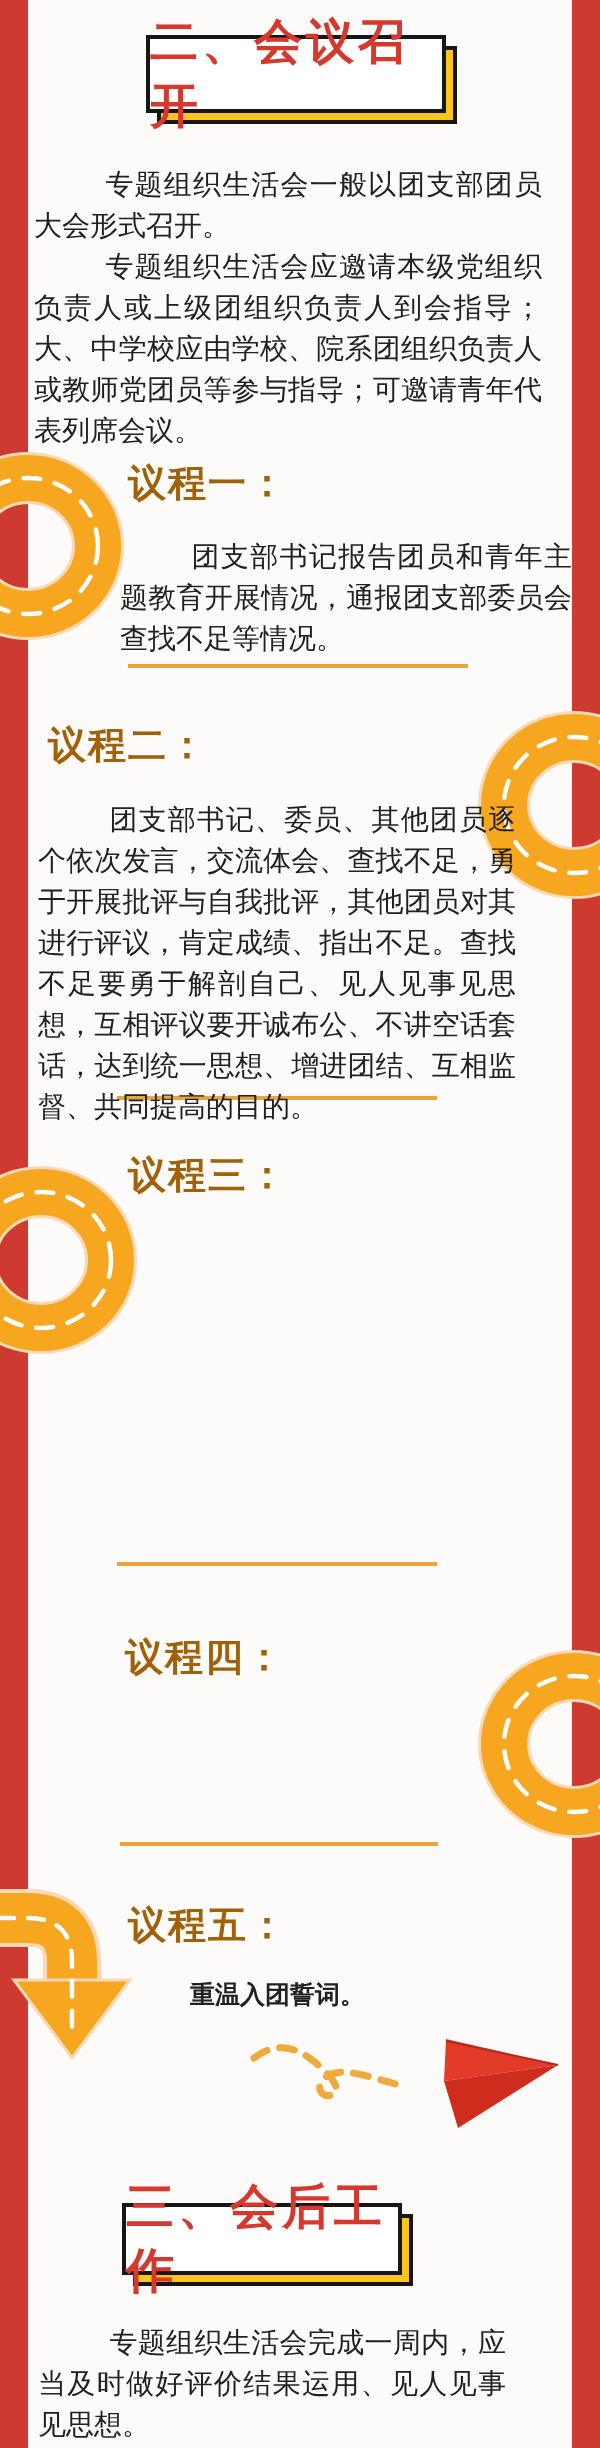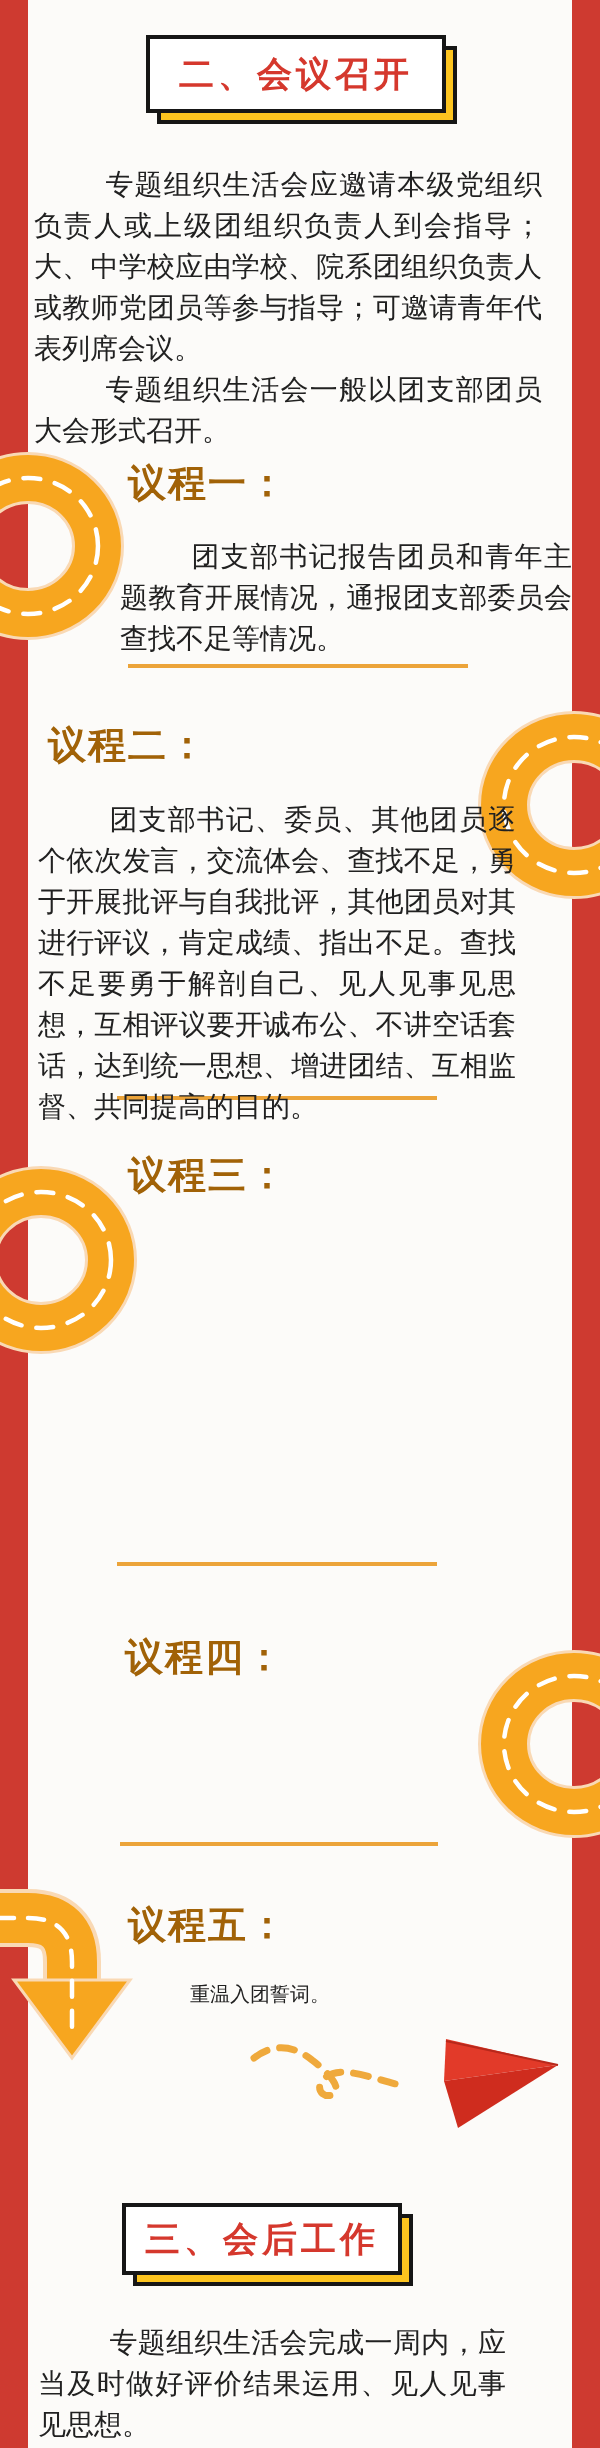--- a/index.html
+++ b/index.html
@@ -14,21 +14,21 @@
   }
   
   .bar{position:absolute;top:0;width:28px;height:2448px;background:#ce3a30;z-index:1;}
   .bar.left{left:0;}
   .bar.right{left:572px;}
 
   
   .banner-shadow{position:absolute;background:#fdc41f;border:4px solid #161616;z-index:3;}
   .banner{position:absolute;background:#ffffff;border:4px solid #161616;z-index:4;
     display:flex;align-items:center;justify-content:center;}
-  .banner .banner-text{font-size:35px;font-weight:bold;color:#d5382d;letter-spacing:4px;}
+  .banner .banner-text{font-size:48px;font-weight:bold;color:#d5382d;letter-spacing:4px;}
   .banner1{left:146px;top:35px;width:292px;height:70px;}
   .banner1-shadow{left:157px;top:46px;width:292px;height:70px;}
   .banner2{left:122px;top:2203px;width:272px;height:64px;}
   .banner2-shadow{left:133px;top:2214px;width:272px;height:64px;}
 
   
   .para{position:absolute;z-index:5;font-size:28px;line-height:41px;text-align:justify;}
   .para p{margin:0;text-indent:2.55em;}
   .intro{left:34px;top:164px;width:508px;}
   .outro{left:38px;top:2322px;width:468px;}
@@ -40,21 +40,21 @@
   .at3{left:128px;top:1150px;}
   .at4{left:125px;top:1632px;}
   .at5{left:128px;top:1900px;}
 
   
   .agenda-body{position:absolute;z-index:5;font-size:28px;line-height:41px;text-align:justify;text-indent:2.55em;margin:0;}
   .ab1{left:120px;top:536px;width:452px;}
   .ab2{left:38px;top:799px;width:478px;}
   .ab3{left:120px;top:1224px;width:452px;}
   .ab4{left:58px;top:1694px;width:432px;}
-  .ab5{left:190px;top:1974px;width:310px;text-indent:0;font-size:20px;}
+  .ab5{left:190px;top:1974px;width:310px;text-indent:0;font-size:25px;font-weight:bold;}
 
   
   .divider{position:absolute;height:4px;background:#eca43a;z-index:2;}
   .d1{left:128px;top:664px;width:340px;}
   .d2{left:117px;top:1096px;width:320px;}
   .d3{left:117px;top:1562px;width:320px;}
   .d4{left:120px;top:1842px;width:318px;}
 
   
   .road{position:absolute;z-index:2;}
@@ -73,22 +73,22 @@
 
   <div class="bar left"></div>
   <div class="bar right"></div>
 
   <div class="banner-shadow banner1-shadow"></div>
   <div class="banner banner1">
     <span class="banner-text">二、会议召开</span>
   </div>
 
   <div class="para intro">
+    <p>专题组织生活会一般以团支部团员大会形式召开。</p>
     <p>专题组织生活会应邀请本级党组织负责人或上级团组织负责人到会指导；大、中学校应由学校、院系团组织负责人或教师党团员等参与指导；可邀请青年代表列席会议。</p>
-    <p>专题组织生活会一般以团支部团员大会形式召开。</p>
   </div>
 
   <svg class="road road-a1" width="192" height="200" viewBox="0 0 192 200">
     <ellipse cx="96" cy="100" rx="70" ry="68" fill="none" stroke="#f9d9b5" stroke-width="52"></ellipse>
     <ellipse cx="96" cy="100" rx="70" ry="68" fill="none" stroke="#f7a61f" stroke-width="46"></ellipse>
     <ellipse cx="96" cy="100" rx="70" ry="68" fill="none" stroke="#ffffff" stroke-width="4.5" stroke-dasharray="17 15" stroke-linecap="round"></ellipse>
   </svg>
   <svg class="road road-a2" width="192" height="200" viewBox="0 0 192 200">
     <ellipse cx="96" cy="100" rx="70" ry="68" fill="none" stroke="#f9d9b5" stroke-width="52"></ellipse>
     <ellipse cx="96" cy="100" rx="70" ry="68" fill="none" stroke="#f7a61f" stroke-width="46"></ellipse>

